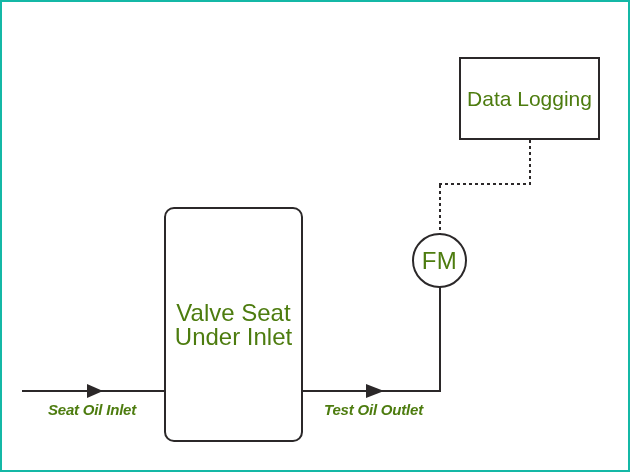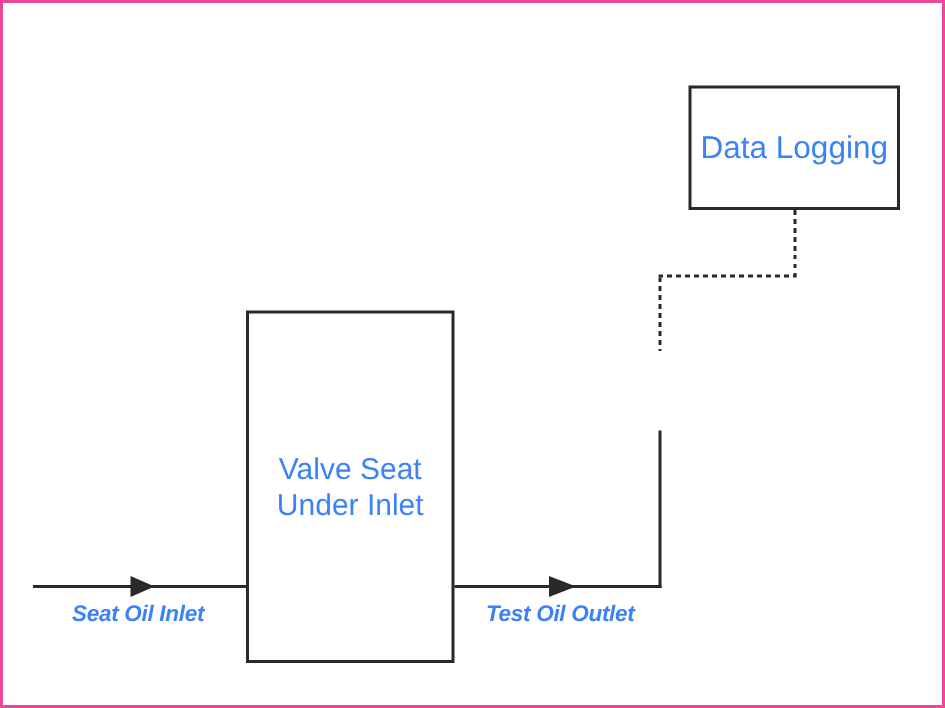--- a/index.html
+++ b/index.html
@@ -6,23 +6,23 @@
     margin: 0;
     padding: 0;
     background: #ffffff;
   }
   .canvas {
     position: relative;
     width: 630px;
     height: 472px;
     box-sizing: border-box;
     background: #ffffff;
-    border: 2px solid #ec4899;
+    border: 2px solid #14b8a6;
     font-family: "Liberation Sans", sans-serif;
-    color: #3b82f6;
+    color: #4d7c0f;
     overflow: hidden;
   }
 
   
   .dbox {
     position: absolute;
     box-sizing: border-box;
     border: 2px solid #2b2829;
     background: #ffffff;
     display: flex;
@@ -31,22 +31,23 @@
     text-align: center;
   }
   .data-logging-box {
     left: 457px; top: 55px;
     width: 141px; height: 83px;
     font-size: 21px;
   }
   .valve-seat-box {
     left: 162px; top: 205px;
     width: 139px; height: 235px;
-    font-size: 20px;
+    font-size: 24px;
     line-height: 24px;
+    border-radius: 10px;
   }
 
   
   .fm-circle {
     position: absolute;
     left: 410px; top: 231px;
     width: 55px; height: 55px;
     box-sizing: border-box;
     border: 2px solid #2b2829;
     border-radius: 50%;
@@ -113,20 +114,23 @@
 <div class="canvas">
 
   <div class="dbox data-logging-box">
     <span>Data Logging</span>
   </div>
 
   <div class="dot-v signal-drop-from-box"></div>
   <div class="dot-h signal-horizontal"></div>
   <div class="dot-v signal-drop-to-fm"></div>
 
+  <div class="fm-circle">
+    <span>FM</span>
+  </div>
 
   <div class="line riser-line"></div>
 
   <div class="dbox valve-seat-box">
     <div>
       <div>Valve Seat</div>
       <div>Under Inlet</div>
     </div>
   </div>
 

